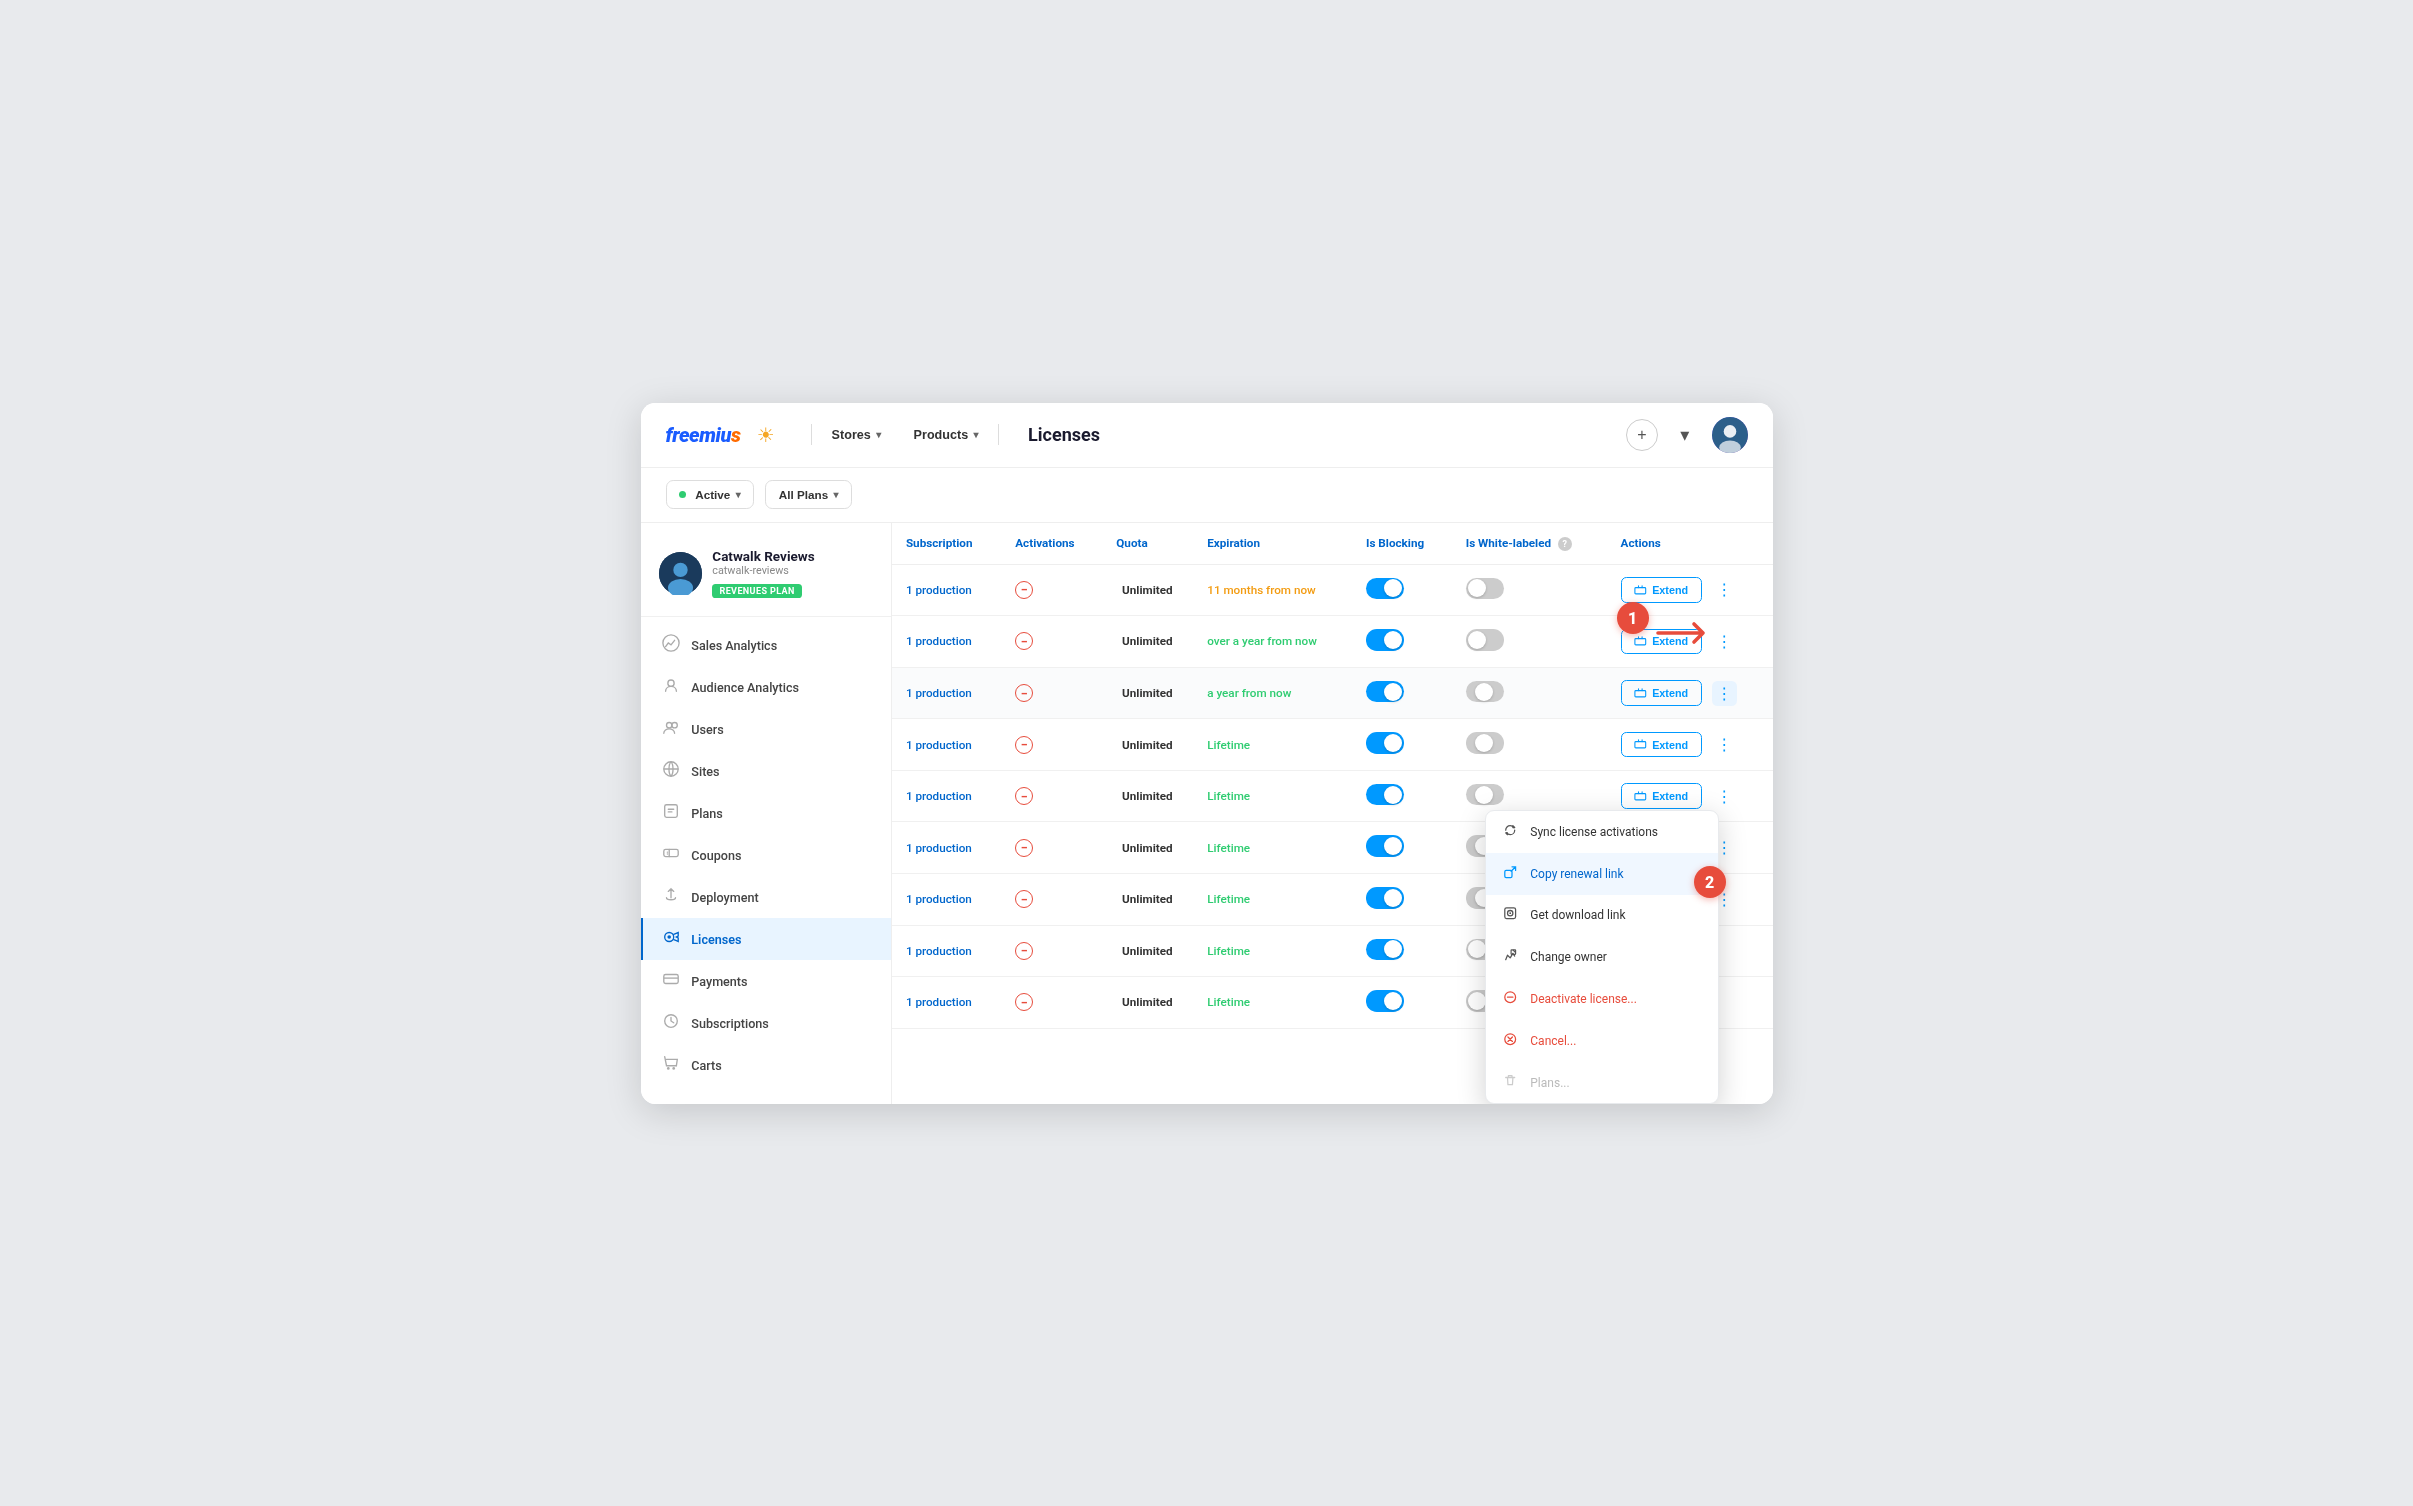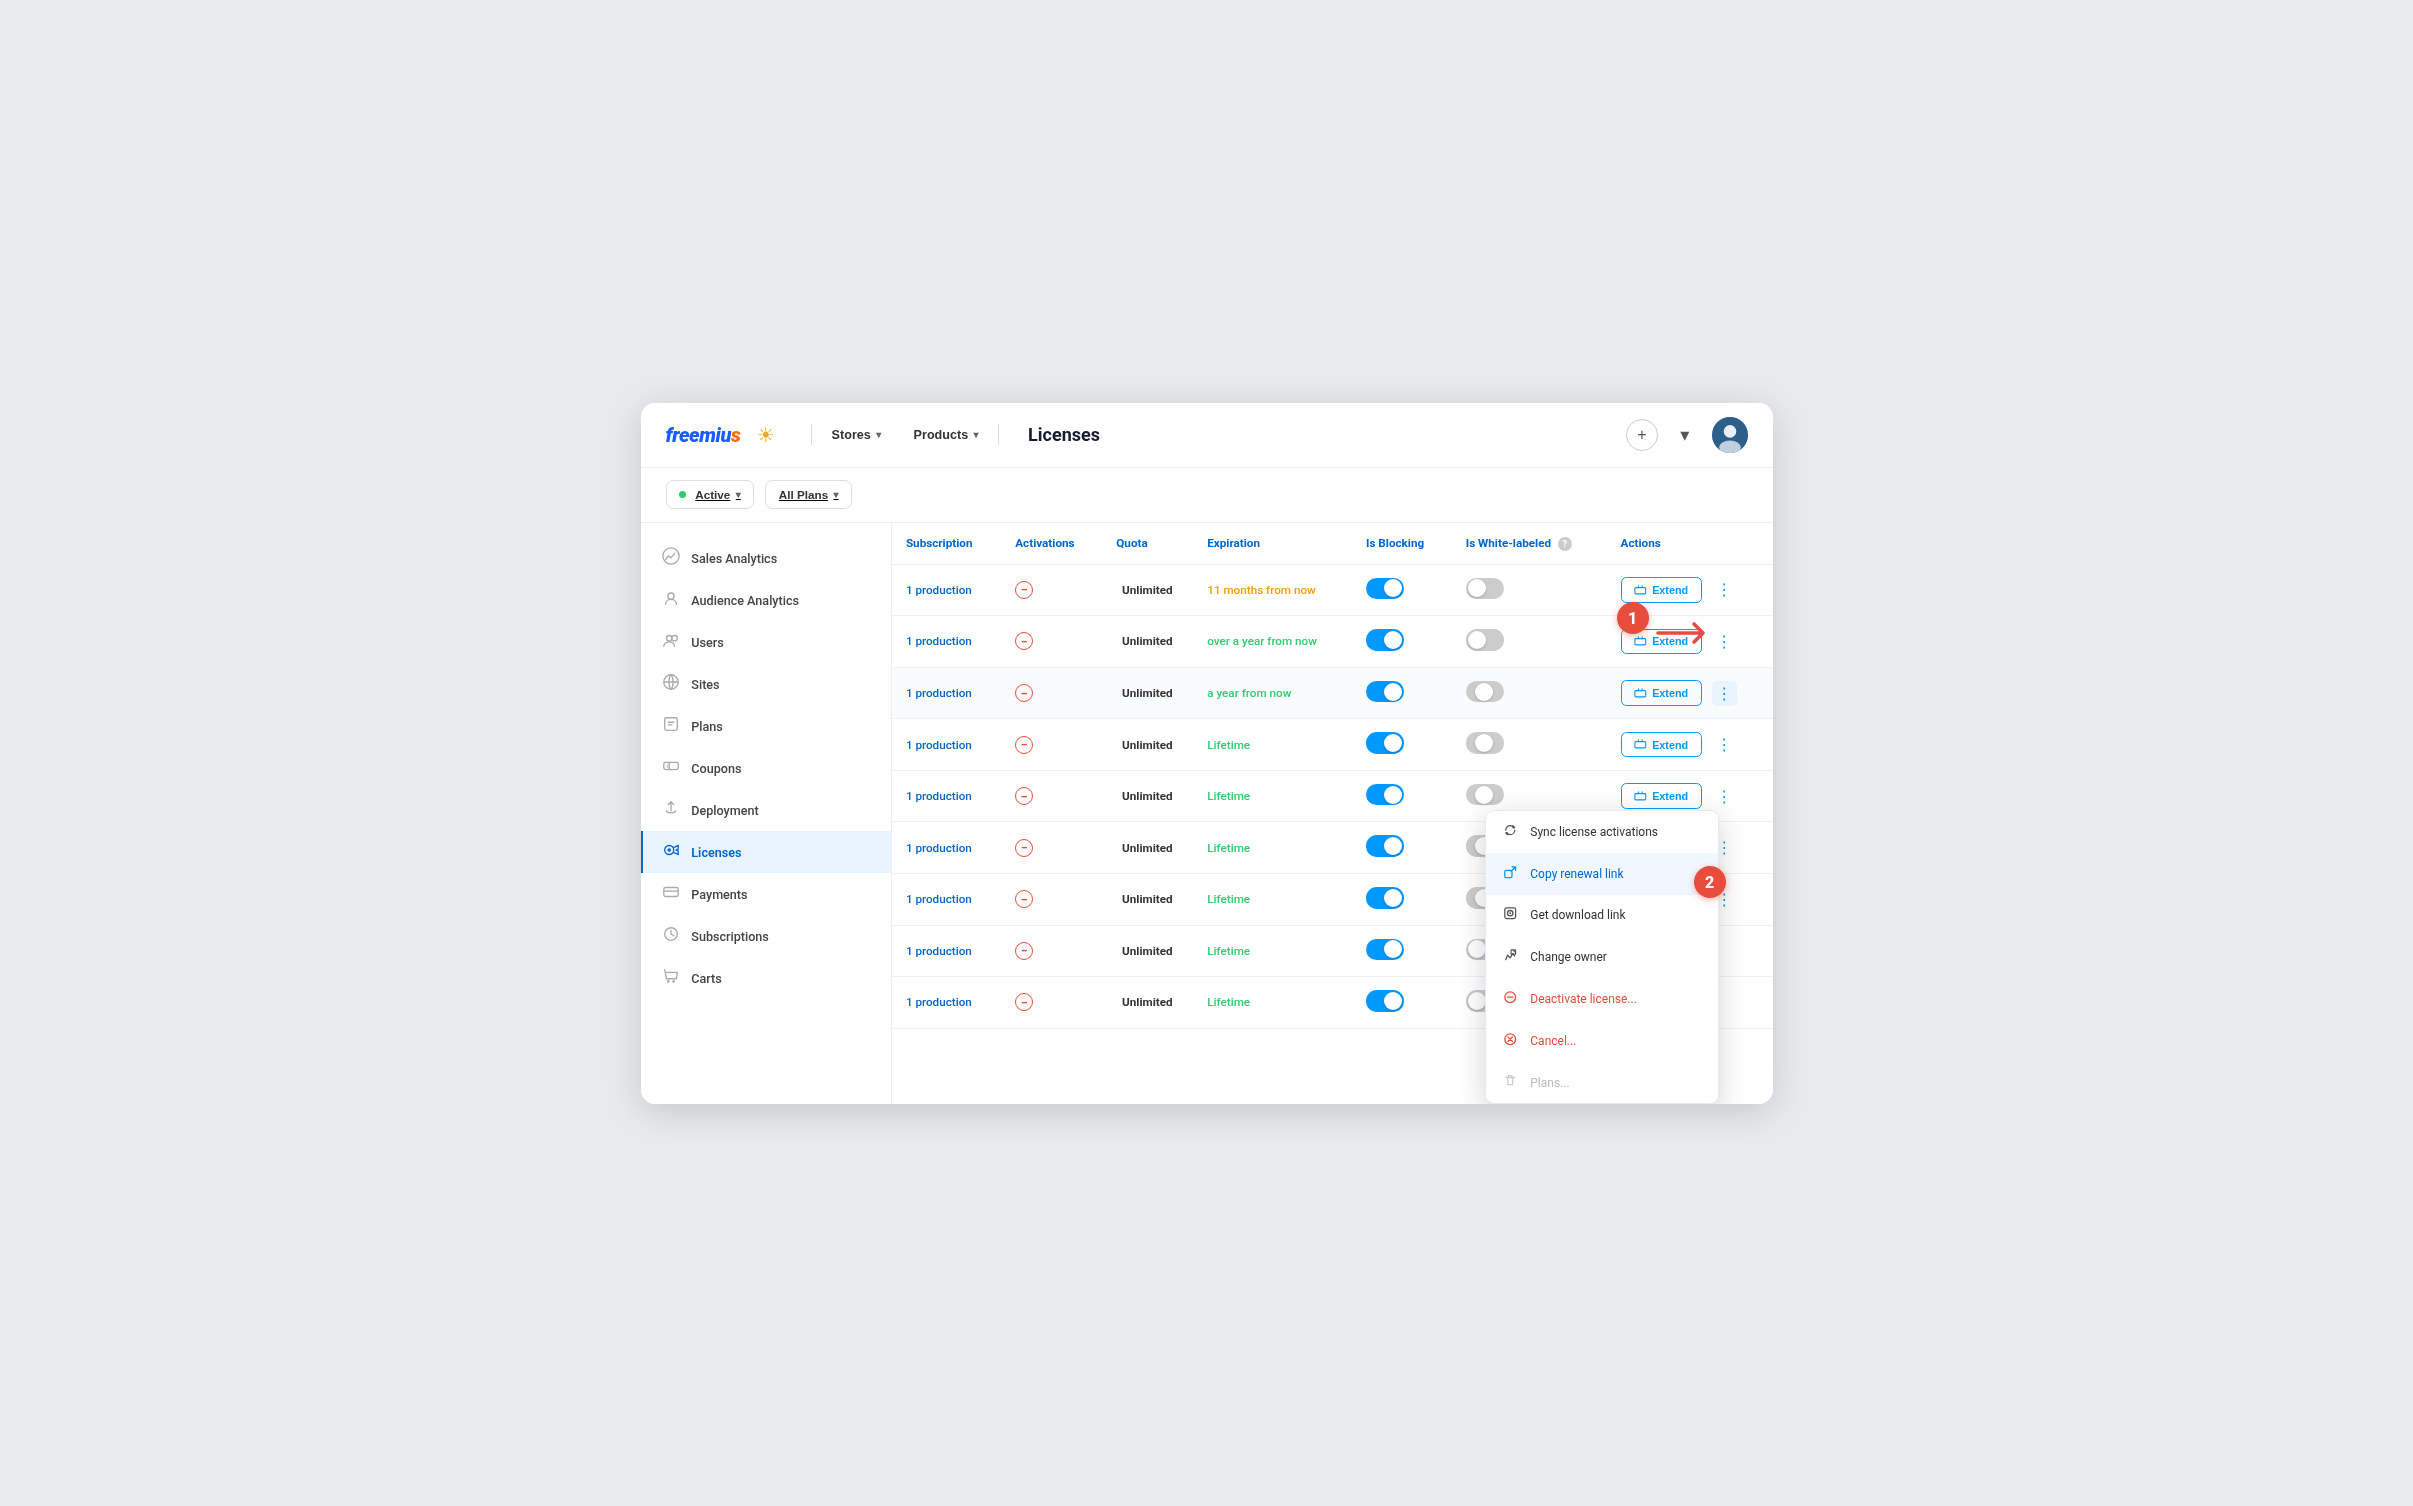--- a/index.html
+++ b/index.html
@@ -113,21 +113,20 @@
       overflow: hidden;
     }
     
     .filter-bar {
       display: flex;
       align-items: center;
       gap: 10.8px;
       padding: 12.6px 25px;
       border-bottom: 0.9px solid #eee;
       background: #fff;
-      text-decoration: underline;
     }
     .filter-btn {
       display: flex;
       align-items: center;
       gap: 5.4px;
       padding: 7.2px 12.6px;
       border-radius: 7.2px;
       border: 0.9px solid #ddd;
       background: #fff;
       font-size: 11.7px;
@@ -466,20 +465,34 @@
     <button class="filter-btn">
       <span>All Plans</span>
       <span class="chevron">▾</span>
     </button>
   </div>
 
   <div class="main-layout">
 
     <div class="sidebar">
 
+      <div class="profile-section">
+        <div class="profile-avatar">
+          <svg width="43" height="43" viewBox="0 0 48 48">
+            <circle cx="24" cy="24" r="24" fill="#1a3a5c"></circle>
+            <circle cx="24" cy="20" r="8" fill="#4a9ad4"></circle>
+            <ellipse cx="24" cy="40" rx="14" ry="10" fill="#4a9ad4"></ellipse>
+          </svg>
+        </div>
+        <div class="profile-info">
+          <div class="profile-name">Catwalk Reviews</div>
+          <div class="profile-slug">catwalk-reviews</div>
+          <span class="plan-badge">REVENUES PLAN</span>
+        </div>
+      </div>
 
       <nav>
         <div class="nav-item">
           <span class="nav-icon">
             <svg width="18" height="18" viewBox="0 0 20 20" fill="none">
               <circle cx="10" cy="10" r="9" stroke="#888" stroke-width="1.5"></circle>
               <path d="M4 14 L7 10 L10 12 L14 7" stroke="#888" stroke-width="1.5" stroke-linecap="round"></path>
             </svg>
           </span>
           <span>Sales Analytics</span>

